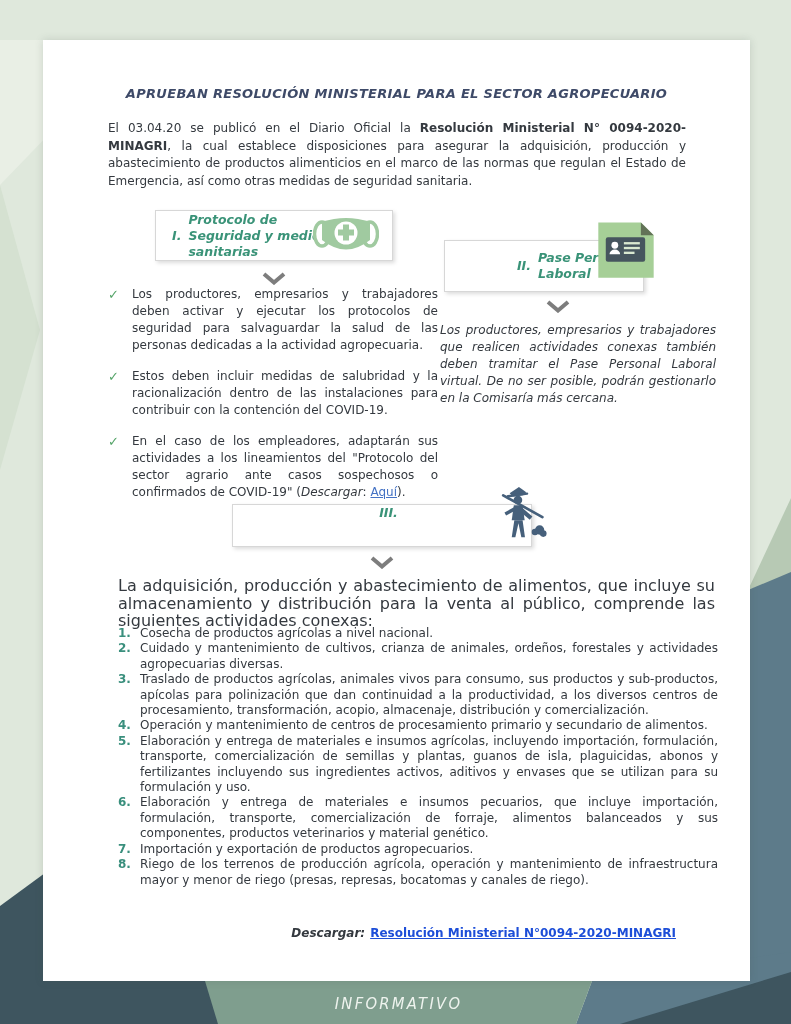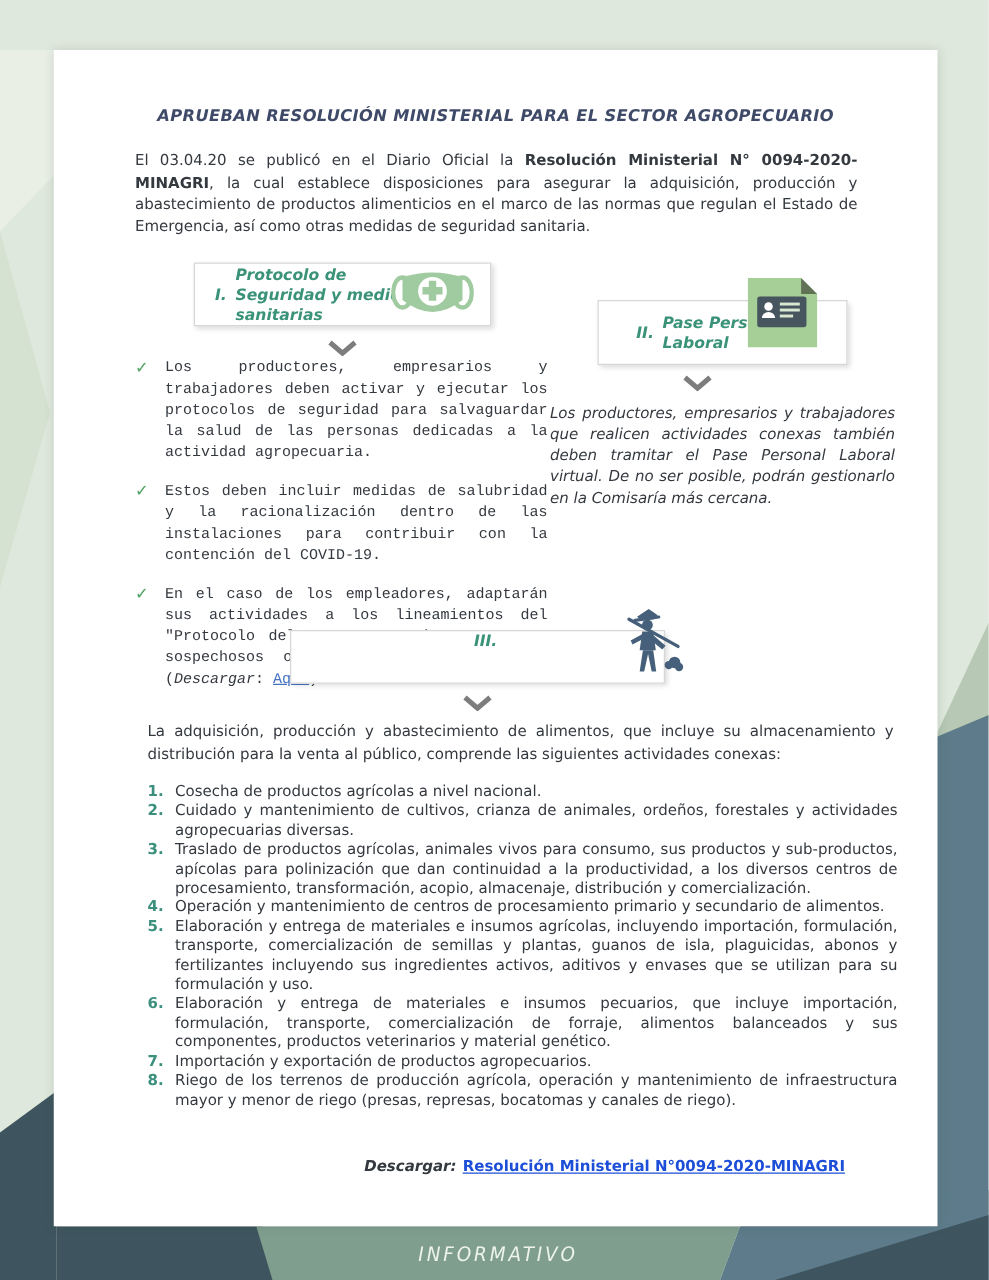--- a/index.html
+++ b/index.html
@@ -22,44 +22,44 @@
   .intro b { font-weight:bold; }
   .secbox {
     position:absolute; background:#fff; border:1px solid #d7d7d7;
     box-shadow:2px 2px 4px rgba(0,0,0,.14);
     display:flex; align-items:center;
     font-style:italic; font-weight:600; color:#3a9378; font-size:12.5px; line-height:16px;
   }
   .secnum { flex:0 0 auto; margin-right:7px; }
   .box1 { left:112px; top:170px; width:238px; height:51px; padding-left:16px; }
   .box1 .sectitle { width:150px; }
-  .box2 { left:435px; top:200px; width:200px; height:52px; padding-left:30px; }
+  .box2 { left:401px; top:200px; width:200px; height:52px; padding-left:30px;justify-content:flex-end; }
   .box2 .sectitle { width:105px; }
   .box3 { left:189px; top:464px; width:300px; height:43px; padding-left:20px;flex-direction:column; }
   .icon-abs { position:absolute; z-index:3; }
   .mask-icon  { left:270px; top:173px; }
   .card-icon  { left:552px; top:176px; }
   .farmer-icon{ left:446px; top:444px; }
   .chevron { position:absolute; z-index:2; }
   .chev1 { left:219px; top:230px; }
   .chev2 { left:503px; top:258px; }
   .chev3 { left:327px; top:514px; }
   .bullets { position:absolute; left:65px; top:246px; width:330px; }
   .bullet { display:flex; margin-bottom:14px; }
   .check { flex:0 0 24px; color:#55a469; font-size:13px; font-weight:bold; line-height:17px; }
-  .btext { flex:1; font-size:12px; line-height:17px; color:#34393f; text-align:justify;font-family:Liberation Mono, monospace; }
+  .btext { flex:1; font-size:12px; line-height:17px; color:#34393f; text-align:justify; }
   .btext i { font-style:italic; }
   a.doclink { color:#4472c4; text-decoration:underline; cursor:pointer; }
   .pase-para {
     position:absolute; left:397px; top:282px; width:276px;
     font-size:12px; line-height:17px; color:#34393f; text-align:justify;font-style:italic;
   }
   .act-intro {
     position:absolute; left:75px; top:537px; width:597px;
-    font-size:12px; line-height:17.5px; color:#34393f; text-align:justify;
+    font-size:16px; line-height:17.5px; color:#34393f; text-align:justify;
   }
   .act-list { position:absolute; left:75px; top:586px; width:600px; }
   .act-item { display:flex; }
   .anum { flex:0 0 22px; color:#3a8f7d; font-weight:bold; font-size:12px; line-height:15.4px; }
   .atext { flex:1; font-size:12px; line-height:15.4px; color:#34393f; text-align:justify; }
   .download {
     position:absolute; right:74px; top:886px; font-size:12px; text-align:right;
   }
   .download .dlabel { font-style:italic; font-weight:bold; color:#34393f; margin-right:5px;text-align:right; }
   .download a { color:#1d4ed8; font-weight:600; text-decoration:underline; cursor:pointer;text-align:right; }

